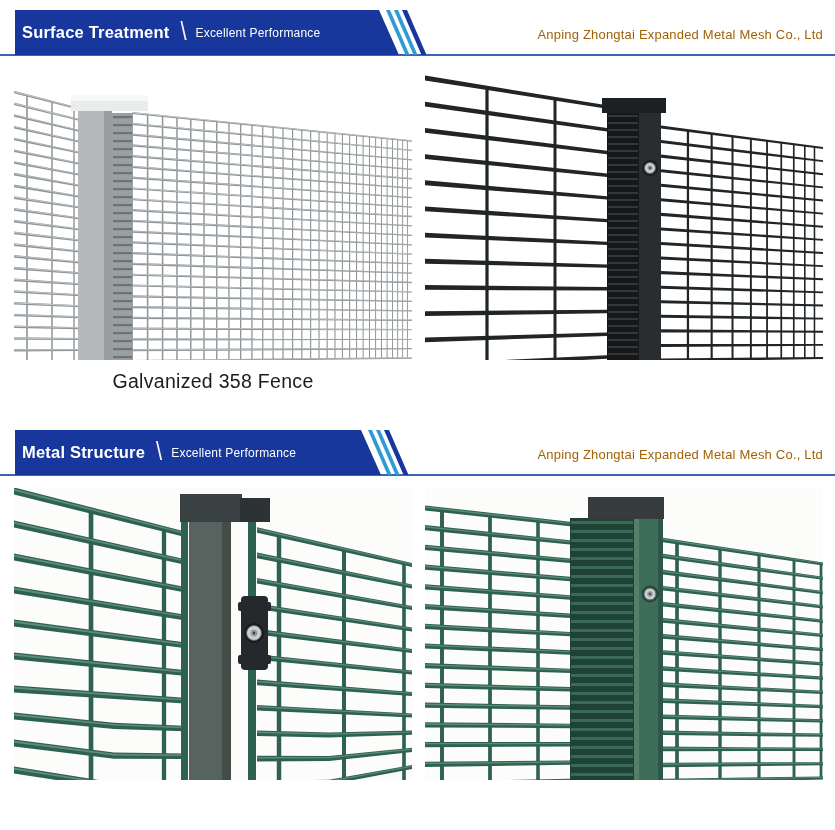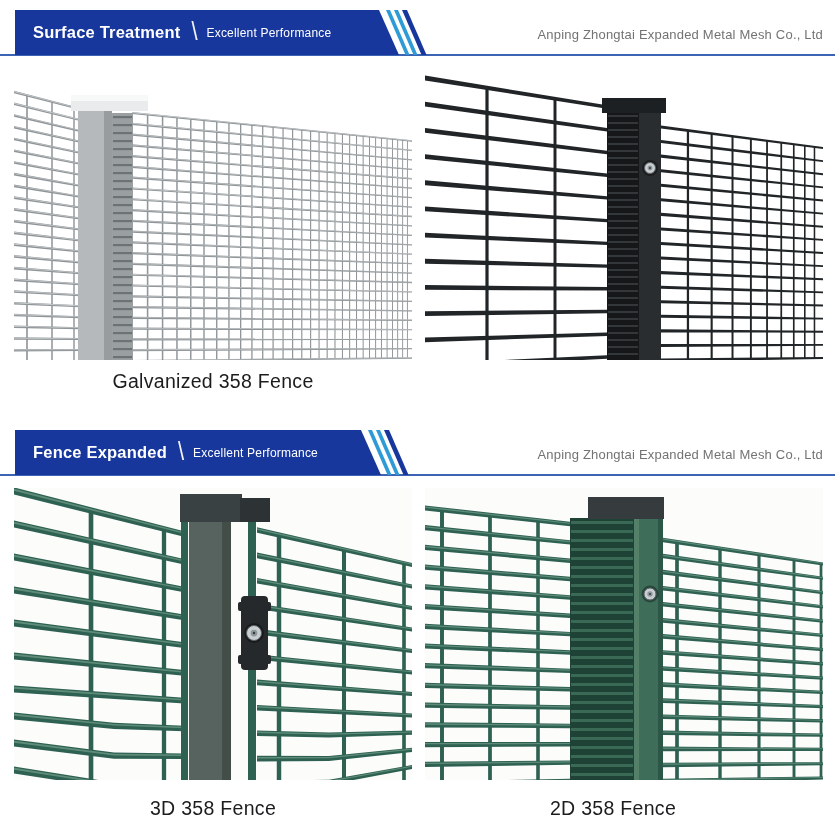--- a/index.html
+++ b/index.html
@@ -3,37 +3,37 @@
 <meta charset="utf-8">
 <style>
   html,body{margin:0;padding:0;background:#fff}
   .page{position:relative;width:835px;height:830px;background:#fff;overflow:hidden;
         font-family:"Liberation Sans",sans-serif}
 
   
   .header{position:absolute;left:0;width:835px;height:46px}
   .hdr-line{position:absolute;left:0;right:0;top:44px;height:2px;background:var(--divider)}
   .banner{position:absolute;top:0;left:15px;height:45px;background:var(--banner);color:#fff;
-          display:flex;align-items:center;padding-left:18px;box-sizing:border-box;z-index:2;
+          display:flex;align-items:center;padding-left:7px;box-sizing:border-box;z-index:2;
           clip-path:polygon(0 0,calc(100% - 20px) 0,100% 100%,0 100%)}
   .banner-a{width:384px}
   .banner-b{width:366px}
   .b-title{font-size:16.5px;font-weight:bold;letter-spacing:.2px;white-space:nowrap}
   .b-sep{font-size:22px;font-weight:normal;margin:0 9px 2px 11px;transform:scaleY(1.2);opacity:.95}
   .b-sub{font-size:12px;white-space:nowrap;letter-spacing:.2px}
   .stripe{position:absolute;top:0;height:45px;transform:skewX(23.5deg);transform-origin:0 0;z-index:2}
   .stripe.lt{background:var(--stripe)}
   .stripe.dk{background:var(--banner)}
   .sec1 .s1{left:386px;width:4px}
   .sec1 .s2{left:394px;width:4px}
   .sec1 .s3{left:402px;width:5px}
   .sec2 .s1{left:368px;width:4px}
   .sec2 .s2{left:376px;width:4px}
   .sec2 .s3{left:384px;width:5px}
-  .company{position:absolute;right:12px;top:17px;font-size:13px;color:#737373;letter-spacing:.2px}
+  .company{position:absolute;right:12px;top:17px;font-size:13px;color:#a16207;letter-spacing:.2px}
 
   
   .img-row{position:absolute;left:14px;display:flex;gap:13px}
   .img-row figure{margin:0;width:398px;height:292px;background:#fff}
   .cap-row{position:absolute;left:14px;display:flex;gap:2px;width:809px}
   .caption{width:398px;text-align:center;font-size:19.5px;color:#1c1c1e;letter-spacing:.3px}
 
   #row1{top:68px}   #caps1{top:370px}
   #hdr2{top:430px}  #row2{top:488px}  #caps2{top:797px}
   #hdr1{top:10px}
@@ -324,21 +324,21 @@
     </figure>
   </div>
 
   <div class="cap-row" id="caps1">
     <div class="caption">Galvanized 358 Fence</div>
   </div>
 
   <div class="header sec2" id="hdr2">
     <div class="hdr-line"></div>
     <div class="banner banner-b">
-      <span class="b-title">Fence Expanded</span>
+      <span class="b-title">Metal Structure</span>
       <span class="b-sep">\</span>
       <span class="b-sub">Excellent Performance</span>
     </div>
     <span class="stripe lt s1"></span>
     <span class="stripe lt s2"></span>
     <span class="stripe dk s3"></span>
     <div class="company">Anping Zhongtai Expanded Metal Mesh Co., Ltd</div>
   </div>
 
   <div class="img-row" id="row2">
@@ -535,18 +535,14 @@
             <rect x="163" y="9" width="76" height="22" fill="#363b3d"></rect>
             <circle cx="225" cy="106" r="8.5" fill="rgba(0,0,0,0.35)"></circle>
             <circle cx="225" cy="106" r="6" fill="#c9ced1" stroke="#5a6064" stroke-width="1"></circle>
             <circle cx="225" cy="106" r="2.7" fill="#8e979b"></circle>
             <circle cx="225" cy="106" r="1" fill="#34393c"></circle>
           </g>
         </svg>
     </figure>
   </div>
 
-  <div class="cap-row" id="caps2">
-    <div class="caption">3D 358 Fence</div>
-    <div class="caption">2D 358 Fence</div>
-  </div>
 
 </div>
 
 </body></html>

